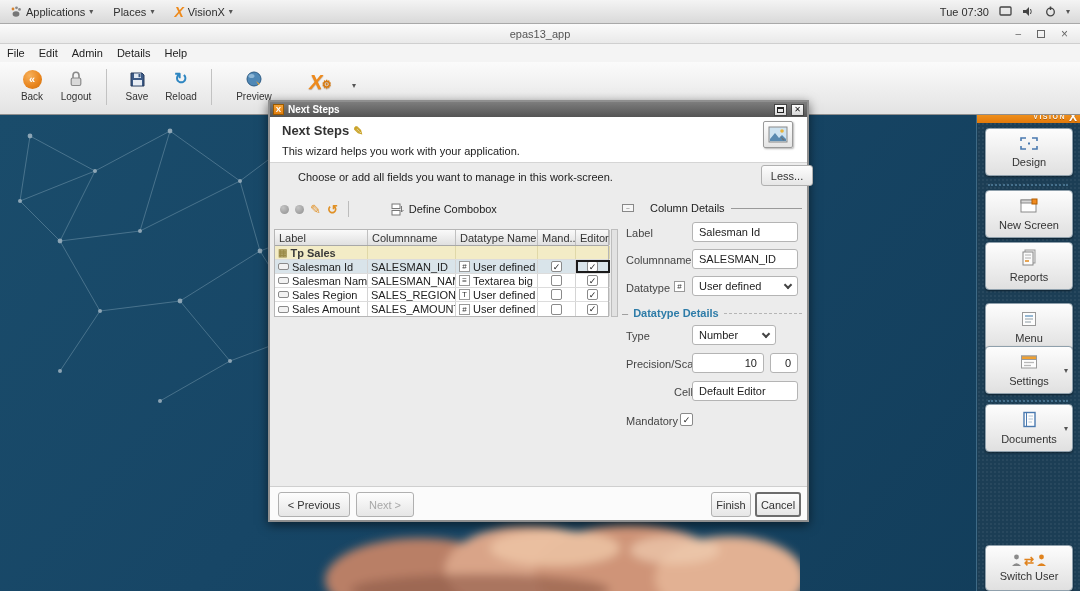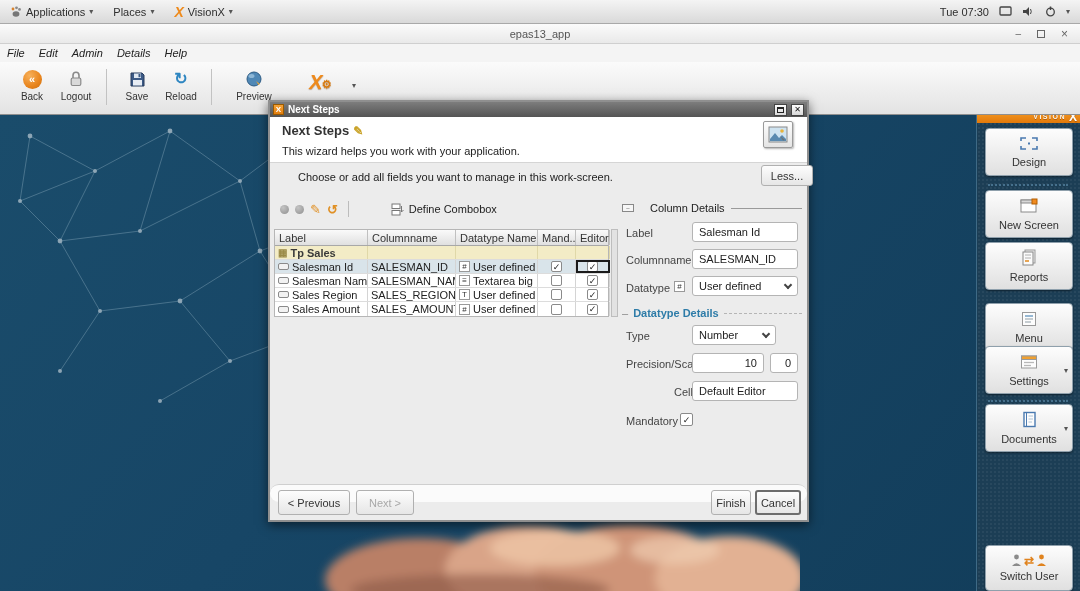--- a/index.html
+++ b/index.html
@@ -34,21 +34,21 @@
     display:flex; align-items:center; z-index:29;
   }
   .win-title { flex:1; text-align:center; font-size:11px; color:#555; }
   .win-controls { position:absolute; right:12px; top:0; height:100%; display:flex; align-items:center; gap:16px; color:#666; font-size:10px; }
   .wc-max { width:8px; height:8px; border:1px solid #666; display:inline-block; }
   .menubar {
     position:absolute; left:0; top:44px; width:1080px; height:18px;
     background:#f4f4f4; display:flex; align-items:center; gap:0;
     font-size:11px; color:#222; z-index:28;
   }
-  .menubar span { padding:0 7px;font-style:italic; }
+  .menubar span { padding:0 7px; }
   .toolbar {
     position:absolute; left:0; top:62px; width:1080px; height:53px;
     background:linear-gradient(#fbfbfb,#e3e3e3);
     border-bottom:1px solid #8f8f8f;
     display:flex; align-items:flex-start; padding:5px 0 0 10px; z-index:27;
   }
   .tool-btn { display:flex; flex-direction:column; align-items:center; gap:2px; min-width:44px; padding:2px 4px; }
   .tool-btn .tlabel { font-size:10px; color:#333; }
   .tool-ic { height:20px; display:flex; align-items:center; justify-content:center; }
   .tsep { width:1px; height:36px; background:#c2c2c2; margin:2px 8px 0 8px; }
@@ -164,21 +164,21 @@
     position:absolute; background:#fff; border:1px solid #b4b4b4; border-radius:3px; height:20px;
     display:flex; align-items:center; justify-content:space-between; padding:0 6px; color:#222;
   }
   .chev { width:6px; height:6px; border-right:2px solid #444; border-bottom:2px solid #444; transform:rotate(45deg); margin-top:-3px; }
   .dtd-header { position:absolute; left:352px; top:205px; width:180px; display:flex; align-items:center; gap:5px; }
   .dtd-dash { color:#888; }
   .dtd-title { color:#2e7ca8; font-weight:bold; }
   .dtd-line { flex:1; border-top:1px dashed #b5b5b5; }
 
   
-  .dlg-footer { position:absolute; left:0; bottom:18px; width:100%; height:18px; background:#fbfbfb; border-top:1px solid #cfcfcf;border-radius:9px; }
+  .dlg-footer { position:absolute; left:0; bottom:0; width:100%; height:34px; background:#fbfbfb; border-top:1px solid #cfcfcf; }
   .f-btn { position:absolute; top:5px; height:25px; }
   .f-prev { left:8px; width:72px; }
   .f-next { left:86px; width:58px; color:#a8a8a8; }
   .f-finish { right:56px; width:40px; }
   .f-cancel { right:6px; width:46px; border:2px solid #6d6d6d; }
 </style>
 </head>
 <body>
 
 <div class="gnome-topbar">

